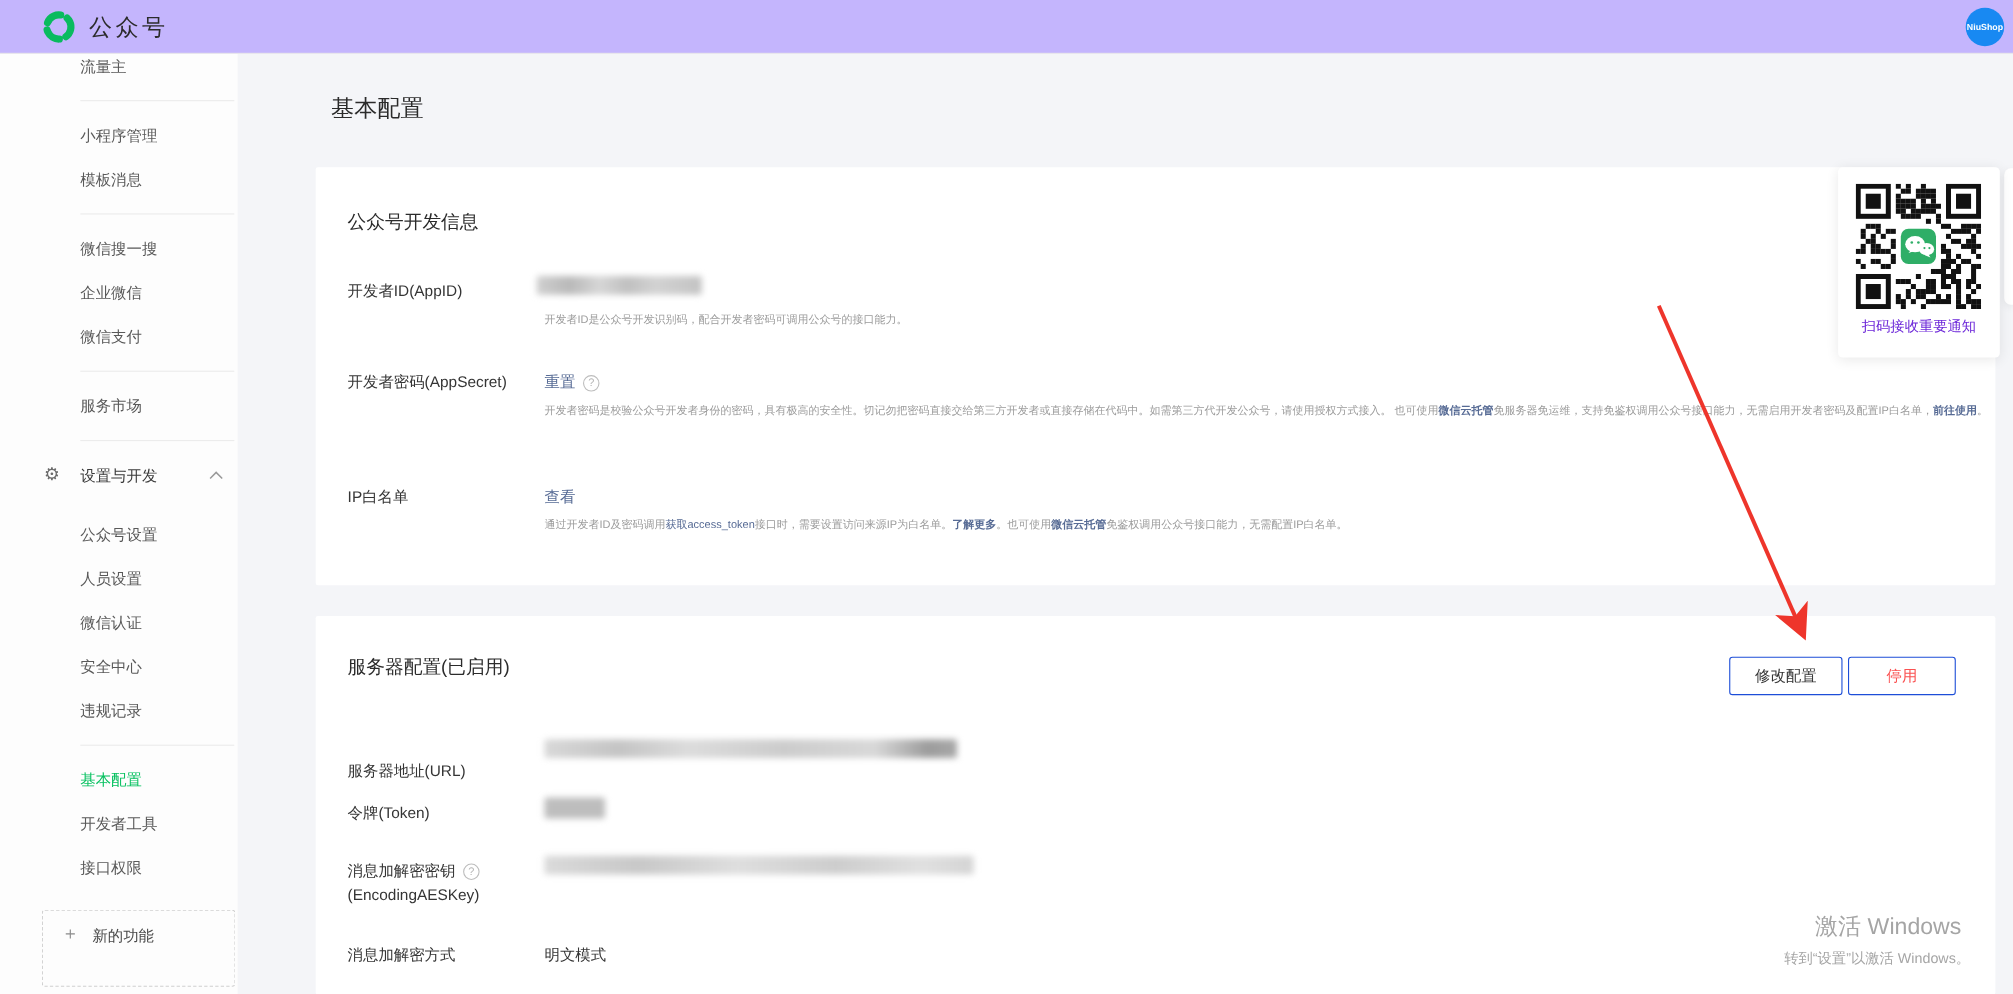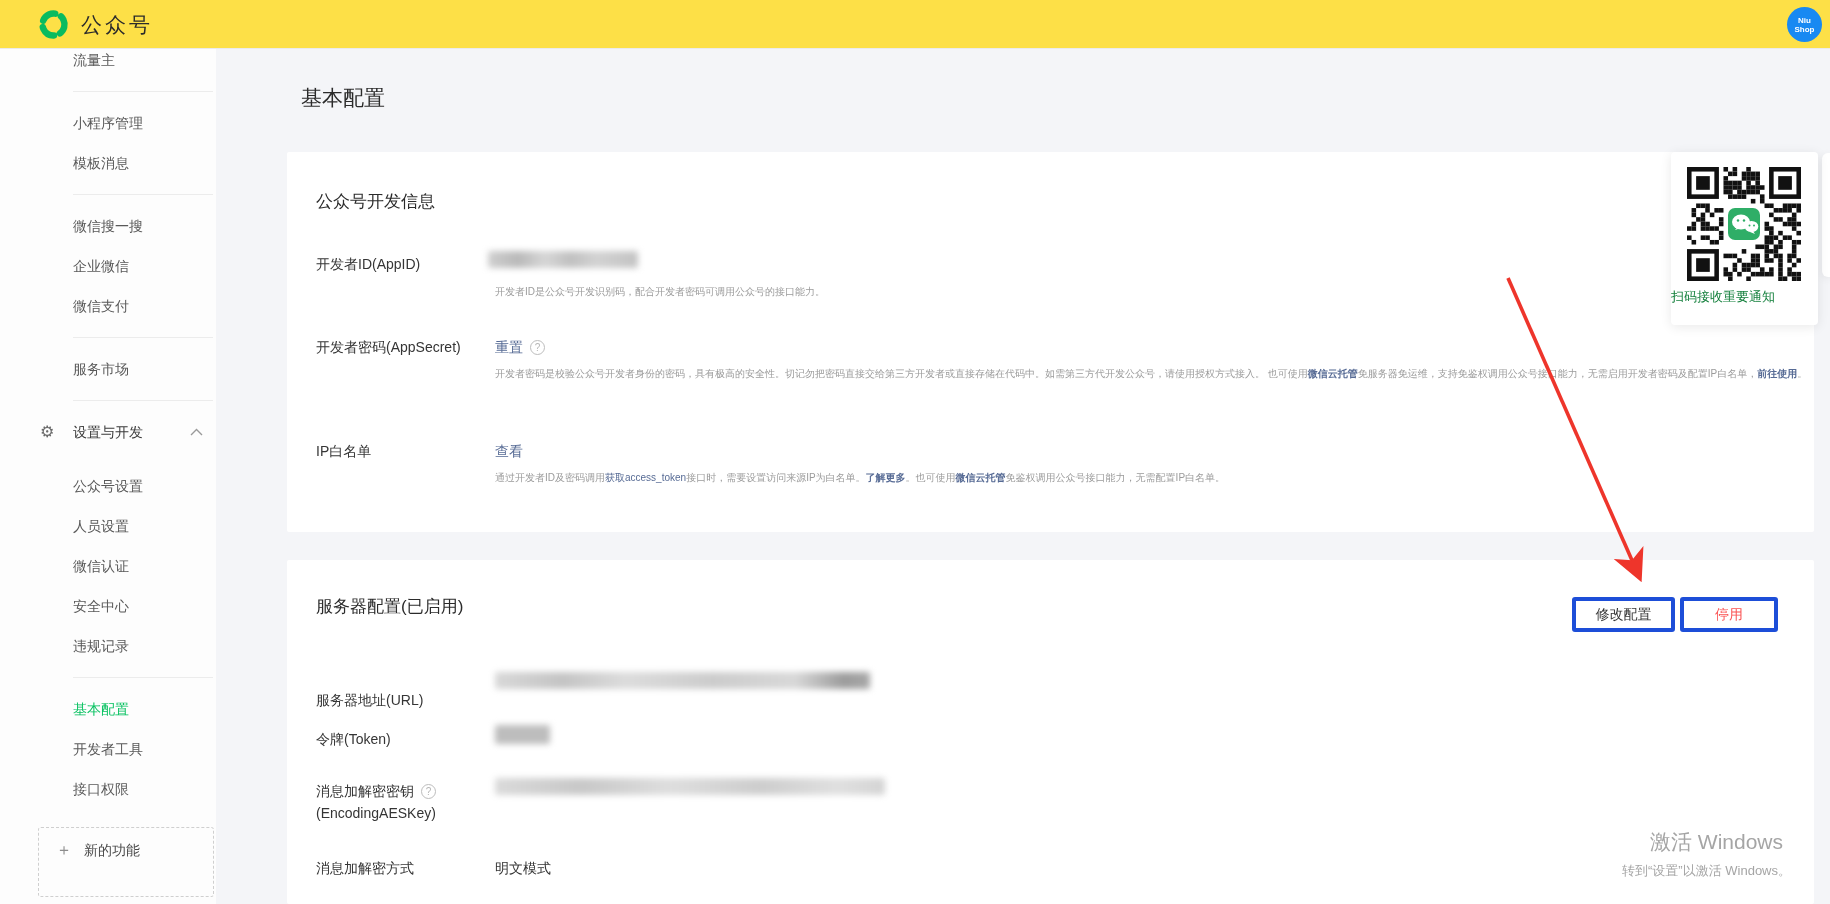--- a/index.html
+++ b/index.html
@@ -1,23 +1,23 @@
 <!DOCTYPE html>
 <html><head>
 <meta charset="utf-8">
 <style>
   * { margin:0; padding:0; box-sizing:border-box; }
   html,body { width:1830px; height:904px; overflow:hidden; }
   body { font-family:"Liberation Sans","DejaVu Sans",sans-serif; background:#f4f5f8; position:relative; color:#353535; }
 
   
-  .header { position:absolute; left:0; top:0; width:1830px; height:49px; background:#fde047; border-bottom:1px solid #ebebeb; z-index:40; }
+  .header { position:absolute; left:0; top:0; width:1830px; height:49px; background:#c4b5fd; border-bottom:1px solid #ebebeb; z-index:40; }
   .logo-wrap { position:absolute; left:38px; top:9px; display:flex; align-items:center; gap:12px; }
   .logo-text { font-size:21px; color:#2b2b2b; letter-spacing:3px; }
-  .acct-badge { position:absolute; right:8px; top:7px; width:35px; height:35px; border-radius:50%; background:#1889f2; color:#fff; display:flex; flex-direction:column; align-items:center; justify-content:center; font-size:8px; font-weight:bold; line-height:9px; cursor:pointer; }
+  .acct-badge { position:absolute; right:8px; top:7px; width:35px; height:35px; border-radius:50%; background:#1889f2; color:#fff; display:flex; flex-direction:row; align-items:center; justify-content:center; font-size:8px; font-weight:bold; line-height:9px; cursor:pointer; }
 
   
   .sidebar { position:absolute; left:0; top:49px; width:216px; height:855px; background:#fdfdfd; z-index:10; overflow:hidden; }
   .s-item { height:40px; line-height:40px; padding-left:73px; font-size:14px; color:#595959; cursor:pointer; white-space:nowrap; }
   .s-item.first { margin-top:-9px; }
   .s-item.active { color:#07c160; }
   .s-div { height:1px; background:#ececec; margin:11px 0 11px 73px; width:140px; }
   .s-section { position:relative; height:40px; line-height:40px; font-size:14px; color:#3a3a3a; cursor:pointer; padding-left:73px; }
   .s-gear { position:absolute; left:40px; top:0; font-size:16px; color:#6b6b6b; }
   .s-chev { position:absolute; left:190px; top:16px; }
@@ -40,28 +40,28 @@
   a.lnk { color:#576b95; text-decoration:none; cursor:pointer; }
   a.lnk.strong { font-weight:bold; }
   .help { display:inline-block; width:15px; height:15px; border:1px solid #bdbdbd; border-radius:50%; color:#b5b5b5; font-size:10px; line-height:14px; text-align:center; vertical-align:1px; margin-left:7px; cursor:pointer; }
 
   .blur { position:absolute; height:17px; border-radius:2px; filter:blur(3px); }
   .blur-appid { left:201px; top:99px; width:150px; background:linear-gradient(90deg,#cfcfcf,#b9b9b9 20%,#d6d6d6 38%,#c0c0c0 55%,#d2d2d2 72%,#c3c3c3 100%); }
   .blur-url { left:208px; top:112px; width:375px; background:linear-gradient(90deg,#d8d8d8,#c4c4c4 18%,#dcdcdc 35%,#cccccc 58%,#d8d8d8 80%,#9c9c9c 93%,#a8a8a8); }
   .blur-token { left:208px; top:165px; width:55px; height:19px; background:#bdbdbd; }
   .blur-aes { left:208px; top:218px; width:390px; background:linear-gradient(90deg,#dadada,#c8c8c8 22%,#dedede 45%,#cdcdcd 68%,#e0e0e0 88%,#d4d4d4); }
 
-  .btn { position:absolute; top:37px; height:35px; background:#fff; border:4px solid #1d4ed8; border-radius:3px; font-size:14px; cursor:pointer; font-family:inherit; }
+  .btn { position:absolute; top:37px; height:35px; background:#fff; border:1px solid #1d4ed8; border-radius:3px; font-size:14px; cursor:pointer; font-family:inherit; }
   .btn-modify { left:1285px; width:103px; color:#353535; }
   .btn-disable { left:1393px; width:98px; color:#fa5151; }
 
   
   .qr-panel { position:absolute; left:1671px; top:152px; width:147px; height:173px; background:#fff; border-radius:4px; box-shadow:0 2px 12px rgba(0,0,0,.09); z-index:30; }
   .qr-svg { position:absolute; left:16px; top:15px; }
-  .qr-caption { position:absolute; left:0; top:136px; width:147px; text-align:left; font-size:13px; color:#15803d; }
+  .qr-caption { position:absolute; left:0; top:136px; width:147px; text-align:center; font-size:13px; color:#6d28d9; }
   .side-sliver { position:absolute; left:1822px; top:153px; width:8px; height:124px; background:#fff; border-radius:6px 0 0 6px; box-shadow:0 2px 8px rgba(0,0,0,.08); z-index:29; }
 
   
   .arrow-svg { position:absolute; left:0; top:0; width:1830px; height:904px; pointer-events:none; z-index:45; }
   .watermark { position:absolute; left:1622px; top:828px; color:#a5a5a5; z-index:6; }
   .wm1 { font-size:21px;margin-left:28px; }
   .wm2 { font-size:13px; margin-top:6px; }
 </style>
 </head>
 <body>

